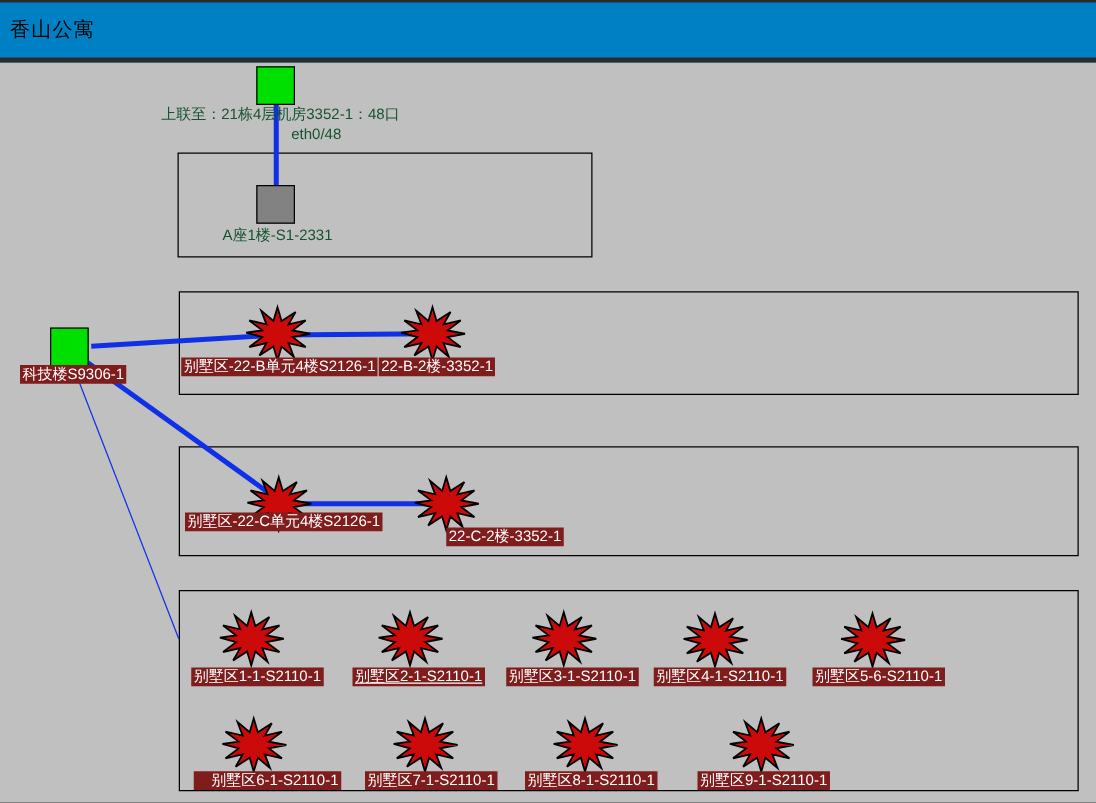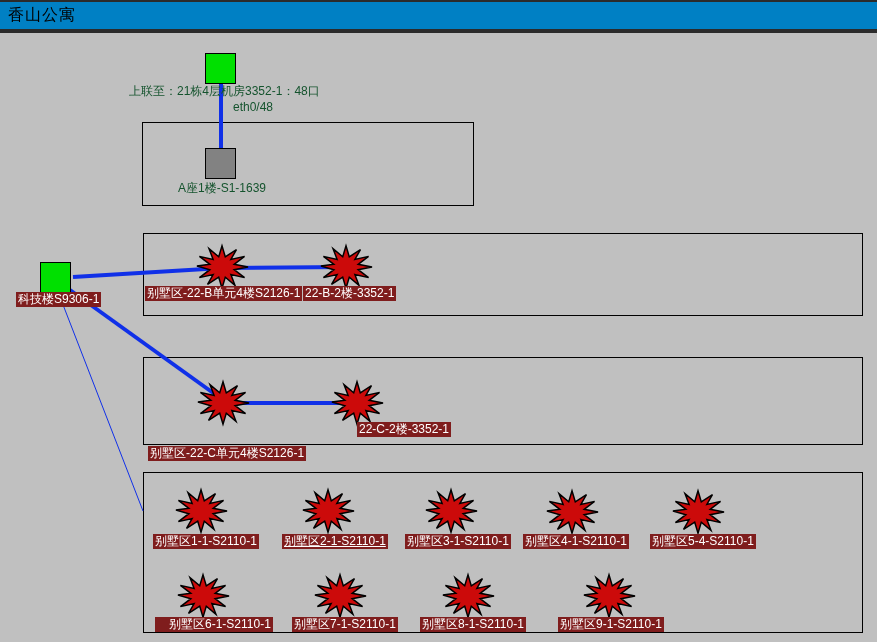--- a/index.html
+++ b/index.html
@@ -2,21 +2,21 @@
 <html><head>
 <meta charset="utf-8">
 <style>
   html,body{margin:0;padding:0;background:#555;}
   .screen{
     position:relative;width:877px;height:642px;background:#C0C0C0;
     overflow:hidden;
     font-family:"Liberation Sans","DejaVu Sans",sans-serif;
   }
   .titlebar{
-    position:absolute;left:0;top:0;width:877px;height:33px;
+    position:absolute;left:0;top:0;width:877px;height:50px;
     box-sizing:border-box;background:#0080C4;
     border-top:2px solid #2B2B2B;border-bottom:4px solid #2B2B2B;
     display:flex;align-items:center;
   }
   .title-text{
     color:#000;font-size:16px;padding-left:8px;letter-spacing:1px;white-space:nowrap;
   }
   .gbox{position:absolute;border:1px solid #000;box-sizing:border-box;z-index:1;}
   #box-a{left:142px;top:122px;width:332px;height:84px;}
   #box-b{left:143px;top:233px;width:720px;height:83px;}
@@ -69,38 +69,38 @@
         <polygon points="28,2 31.4,13.4 43,6 37.2,16.2 51.4,13 40.6,21.2 55,24 40.6,26.8 51.4,35 37.2,31.8 41.5,43.1 31.4,34.6 28,46 24.6,34.6 13,42 18.8,31.8 4.6,35 15.4,26.8 2,23 15.4,21.2 4.6,13 18.8,16.2 14.5,4.9 24.6,13.4" fill="#CC0A0A" stroke="#000" stroke-width="1.5"></polygon>
       </symbol>
     </defs>
   </svg>
 
   <div class="sq green" style="left:205px;top:53px;"></div>
   <div class="plain-lbl" style="left:129px;top:84px;">上联至：21栋4层机房3352-1：48口</div>
   <div class="plain-lbl" style="left:233px;top:100px;">eth0/48</div>
 
   <div class="sq gray" style="left:205px;top:148px;"></div>
-  <div class="plain-lbl" style="left:178px;top:181px;">A座1楼-S1-1639</div>
+  <div class="plain-lbl" style="left:178px;top:181px;">A座1楼-S1-2331</div>
 
   <div class="sq green" style="left:40px;top:262px;"></div>
   <div class="dev-lbl" style="left:16px;top:292px;">科技楼S9306-1</div>
 
   <svg class="burst" style="left:195px;top:243px;">
       <use href="#burst-shape"></use>
     </svg>
   <div class="dev-lbl" style="left:145px;top:286px;">别墅区-22-B单元4楼S2126-1</div>
   <svg class="burst" style="left:319px;top:243px;">
       <use href="#burst-shape"></use>
     </svg>
   <div class="dev-lbl" style="left:303px;top:286px;">22-B-2楼-3352-1</div>
 
   <svg class="burst" style="left:196px;top:379px;">
       <use href="#burst-shape"></use>
     </svg>
-  <div class="dev-lbl" style="left:148px;top:446px;">别墅区-22-C单元4楼S2126-1</div>
+  <div class="dev-lbl" style="left:148px;top:410px;">别墅区-22-C单元4楼S2126-1</div>
   <svg class="burst" style="left:330px;top:379px;">
       <use href="#burst-shape"></use>
     </svg>
   <div class="dev-lbl" style="left:317px;top:422px;margin-left:40px;">22-C-2楼-3352-1</div>
 
   <svg class="burst" style="left:174px;top:487px;">
       <use href="#burst-shape"></use>
     </svg>
   <div class="dev-lbl" style="left:153px;top:534px;">别墅区1-1-S2110-1</div>
   <svg class="burst" style="left:301px;top:487px;">
@@ -111,21 +111,21 @@
       <use href="#burst-shape"></use>
     </svg>
   <div class="dev-lbl" style="left:405px;top:534px;">别墅区3-1-S2110-1</div>
   <svg class="burst" style="left:545px;top:488px;">
       <use href="#burst-shape"></use>
     </svg>
   <div class="dev-lbl" style="left:523px;top:534px;">别墅区4-1-S2110-1</div>
   <svg class="burst" style="left:671px;top:488px;">
       <use href="#burst-shape"></use>
     </svg>
-  <div class="dev-lbl" style="left:650px;top:534px;">别墅区5-4-S2110-1</div>
+  <div class="dev-lbl" style="left:650px;top:534px;">别墅区5-6-S2110-1</div>
 
   <svg class="burst" style="left:176px;top:572px;">
       <use href="#burst-shape"></use>
     </svg>
   <div class="dev-lbl" style="left:155px;top:617px;padding-left:14px;">别墅区6-1-S2110-1</div>
   <svg class="burst" style="left:313px;top:572px;">
       <use href="#burst-shape"></use>
     </svg>
   <div class="dev-lbl" style="left:292px;top:617px;">别墅区7-1-S2110-1</div>
   <svg class="burst" style="left:441px;top:572px;">

